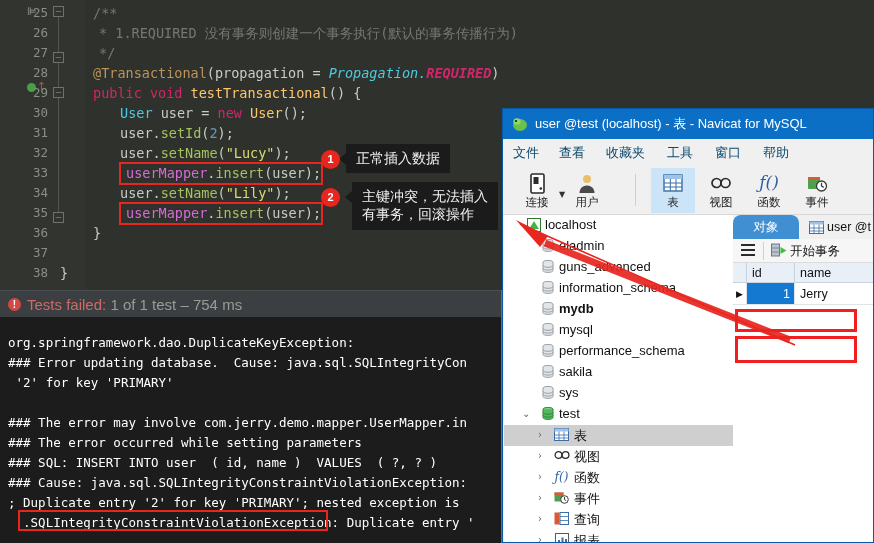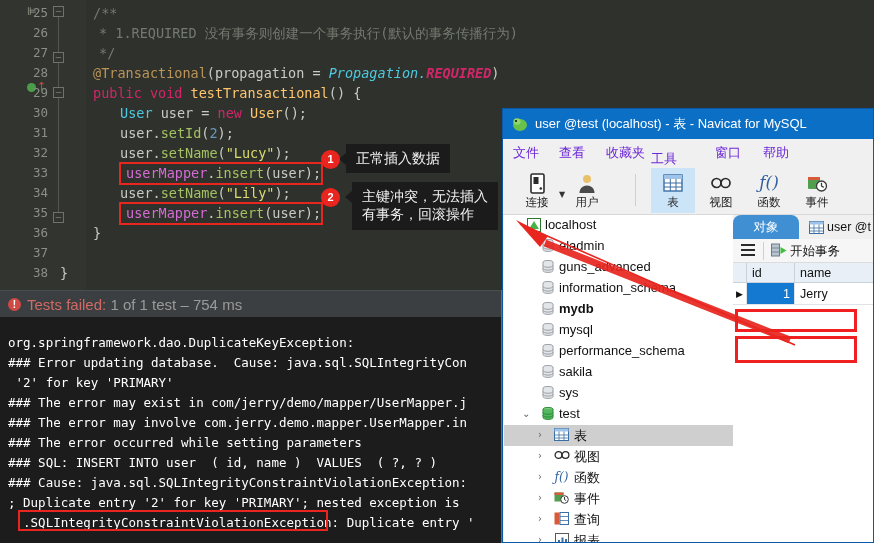--- a/index.html
+++ b/index.html
@@ -158,21 +158,21 @@
     color: #ffffff; font-size: 13px;
     font-family: "Liberation Sans", sans-serif;
     white-space: nowrap;
   }
   .nv-menubar {
     position: absolute; left: 0; top: 30px; width: 372px; height: 27px;
     background: #f0f0f0;
   }
   .nv-menu {
     position: absolute; top: 5px;
-    font-size: 13px; color: #6d28d9;
+    font-size: 13px; color: #0c4a6e;
     font-family: "Liberation Sans", sans-serif;
     white-space: nowrap;
   }
   .nv-toolbar {
     position: absolute; left: 0; top: 57px; width: 372px; height: 49px;
     background: #f0f0f0;
     border-bottom: 1px solid #d8d8d8;
   }
   .tb-item {
     position: absolute; top: 2px; width: 44px; height: 45px;
@@ -371,21 +371,20 @@
 
     <div class="runbar">
       <div class="runbar-ico">!</div>
       <div class="runbar-txt"><span>Tests failed:</span><span class="dim"> 1 of 1 test – 754 ms</span></div>
     </div>
 
     <div class="console">
       <div class="cline" style="top:18px;">org.springframework.dao.DuplicateKeyException:</div>
       <div class="cline" style="top:38px;">### Error updating database.  Cause: java.sql.SQLIntegrityCon</div>
       <div class="cline" style="top:58px;"> '2' for key 'PRIMARY'</div>
-      <div class="cline" style="top:78px;">### The error may exist in com/jerry/demo/mapper/UserMapper.j</div>
       <div class="cline" style="top:98px;">### The error may involve com.jerry.demo.mapper.UserMapper.in</div>
       <div class="cline" style="top:118px;">### The error occurred while setting parameters</div>
       <div class="cline" style="top:138px;">### SQL: INSERT INTO user  ( id, name )  VALUES  ( ?, ? )</div>
       <div class="cline" style="top:158px;">### Cause: java.sql.SQLIntegrityConstraintViolationException:</div>
       <div class="cline" style="top:178px;">; Duplicate entry '2' for key 'PRIMARY'; nested exception is</div>
       <div class="cline" style="top:198px;">  .SQLIntegrityConstraintViolationException: Duplicate entry '</div>
       <div class="console-redbox" style="left:18px;top:193px;width:310px;height:21px;"></div>
     </div>
     <div class="vsep"></div>
   </div>
@@ -398,21 +397,21 @@
         <ellipse cx="6" cy="6.5" rx="3.6" ry="3.2" fill="#8fd86d"></ellipse>
         <circle cx="5" cy="6" r="1.1" fill="#1b1b1b"></circle>
       </svg>
       <div class="nv-title-txt">user @test (localhost) - 表 - Navicat for MySQL</div>
     </div>
 
     <div class="nv-menubar">
       <div class="nv-menu" style="left:10px;">文件</div>
       <div class="nv-menu" style="left:56px;">查看</div>
       <div class="nv-menu" style="left:103px;">收藏夹</div>
-      <div class="nv-menu" style="left:148px;margin-top:6px;">工具</div>
+      <div class="nv-menu" style="left:164px;">工具</div>
       <div class="nv-menu" style="left:212px;">窗口</div>
       <div class="nv-menu" style="left:260px;">帮助</div>
     </div>
 
     <div class="nv-toolbar">
 
       <div class="tb-item" style="left:12px;">
         <span class="tb-ic">
           <svg width="17" height="21" viewBox="0 0 17 21" style="vertical-align:middle">
             <rect x="2" y="1" width="13" height="19" rx="1.5" fill="#fff" stroke="#2b2b2b" stroke-width="1.6"></rect>

